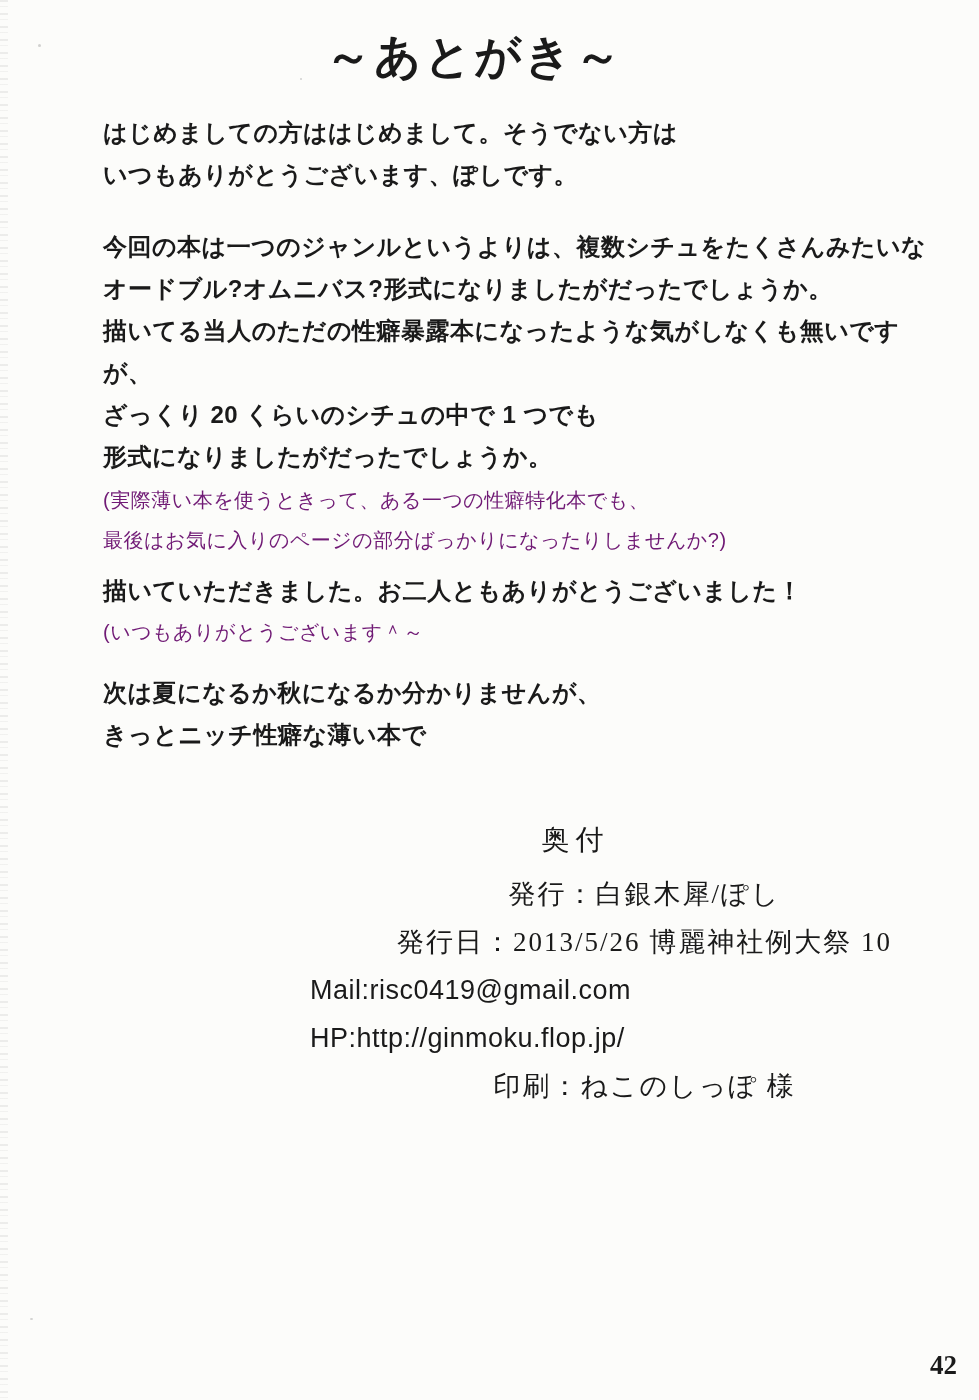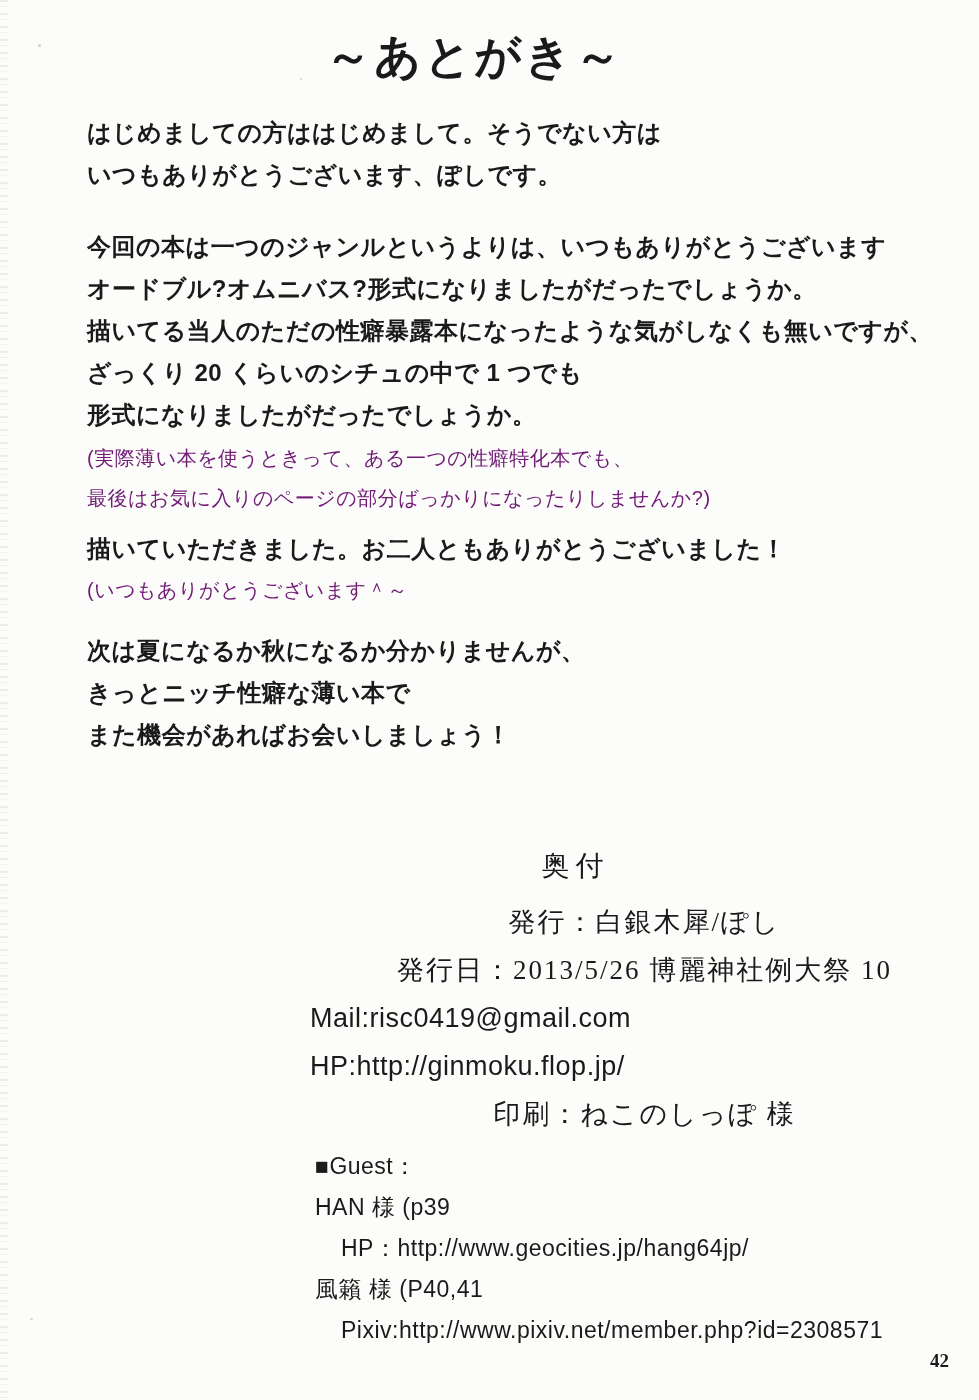--- a/index.html
+++ b/index.html
@@ -31,72 +31,72 @@
 
   .title {
     position:absolute; top:22px; left:0; width:100%;
     margin:0; padding:0 30px 0 0;
     box-sizing:border-box;
     text-align:center;
     font-size:46px; font-weight:700; letter-spacing:3px;
     line-height:1.5;
   }
 
-  .body-text { position:absolute; left:87px; top:112px; right:40px; }
+  .body-text { position:absolute; left:103px; top:112px; right:40px; }
   .para  { font-size:24px; font-weight:700; line-height:42px; letter-spacing:0.5px; }
   .aside { font-size:20px; font-weight:400; line-height:40px; color:#701a75; letter-spacing:0.5px; }
   .main    { margin-top:30px; }
   .aside1  { margin-top:2px; }
   .thanks  { margin-top:10px; }
   .aside2  { margin-top:0; }
   .closing { margin-top:20px; }
 
   .colophon { position:absolute; left:0; top:820px; width:100%; }
   .colophon-heading {
     text-align:center; padding-left:172px;
-    font-family:Liberation Mono, monospace;
-    font-size:28px; letter-spacing:6px; line-height:40px;margin-top:28px;
+    font-family:Liberation Serif, serif;
+    font-size:28px; letter-spacing:6px; line-height:40px;
   }
   .colophon-lines { margin:10px 0 0 310px; }
   .c-line { line-height:48px; }
   .c-line.serif {
     font-family:"Liberation Serif", serif;
     font-size:27px; letter-spacing:2px;text-align:center;
   }
   .c-line.sans { font-size:27px; letter-spacing:0.5px; }
 
   .guest { position:absolute; left:315px; top:1146px; }
   .g-line { font-size:23px; line-height:41px; letter-spacing:0.5px; }
   .g-line.indent { padding-left:26px; }
 
   .page-number {
     position:absolute; left:930px; top:1350px;
     font-family:"Liberation Serif", serif;
-    font-size:19px; font-weight:700;
+    font-size:27px; font-weight:700;
   }
 </style>
 </head>
 <body>
 
 <div class="page">
   <div class="left-edge"></div>
   <div class="speck s1"></div>
   <div class="speck s2"></div>
   <div class="speck s3"></div>
 
   <h1 class="title">～あとがき～</h1>
 
   <div class="body-text">
     <div class="para intro">
       <div class="line">はじめましての方ははじめまして。そうでない方は</div>
       <div class="line">いつもありがとうございます、ぽしです。</div>
     </div>
 
     <div class="para main">
-      <div class="line">今回の本は一つのジャンルというよりは、いつもありがとうございます</div>
+      <div class="line">今回の本は一つのジャンルというよりは、複数シチュをたくさんみたいな</div>
       <div class="line">オードブル?オムニバス?形式になりましたがだったでしょうか。</div>
       <div class="line">描いてる当人のただの性癖暴露本になったような気がしなくも無いですが、</div>
       <div class="line">ざっくり 20 くらいのシチュの中で 1 つでも</div>
       <div class="line">形式になりましたがだったでしょうか。</div>
     </div>
 
     <div class="aside aside1">
       <div class="line">(実際薄い本を使うときって、ある一つの性癖特化本でも、</div>
       <div class="line">最後はお気に入りのページの部分ばっかりになったりしませんか?)</div>
     </div>
@@ -105,37 +105,29 @@
       <div class="line">描いていただきました。お二人ともありがとうございました！</div>
     </div>
 
     <div class="aside aside2">
       <div class="line">(いつもありがとうございます＾～</div>
     </div>
 
     <div class="para closing">
       <div class="line">次は夏になるか秋になるか分かりませんが、</div>
       <div class="line">きっとニッチ性癖な薄い本で</div>
-      <div class="line">また機会があればお会いしましょう！</div>
     </div>
   </div>
 
   <div class="colophon">
     <div class="colophon-heading">奥付</div>
     <div class="colophon-lines">
       <div class="c-line serif">発行：白銀木犀/ぽし</div>
       <div class="c-line serif">発行日：2013/5/26 博麗神社例大祭 10</div>
       <div class="c-line sans">Mail:risc0419@gmail.com</div>
       <div class="c-line sans">HP:http://ginmoku.flop.jp/</div>
       <div class="c-line serif">印刷：ねこのしっぽ 様</div>
     </div>
   </div>
 
-  <div class="guest">
-    <div class="g-line">■Guest：</div>
-    <div class="g-line">HAN 様 (p39</div>
-    <div class="g-line indent">HP：http://www.geocities.jp/hang64jp/</div>
-    <div class="g-line">風籟 様 (P40,41</div>
-    <div class="g-line indent">Pixiv:http://www.pixiv.net/member.php?id=2308571</div>
-  </div>
 
   <div class="page-number">42</div>
 </div>
 
 </body></html>

